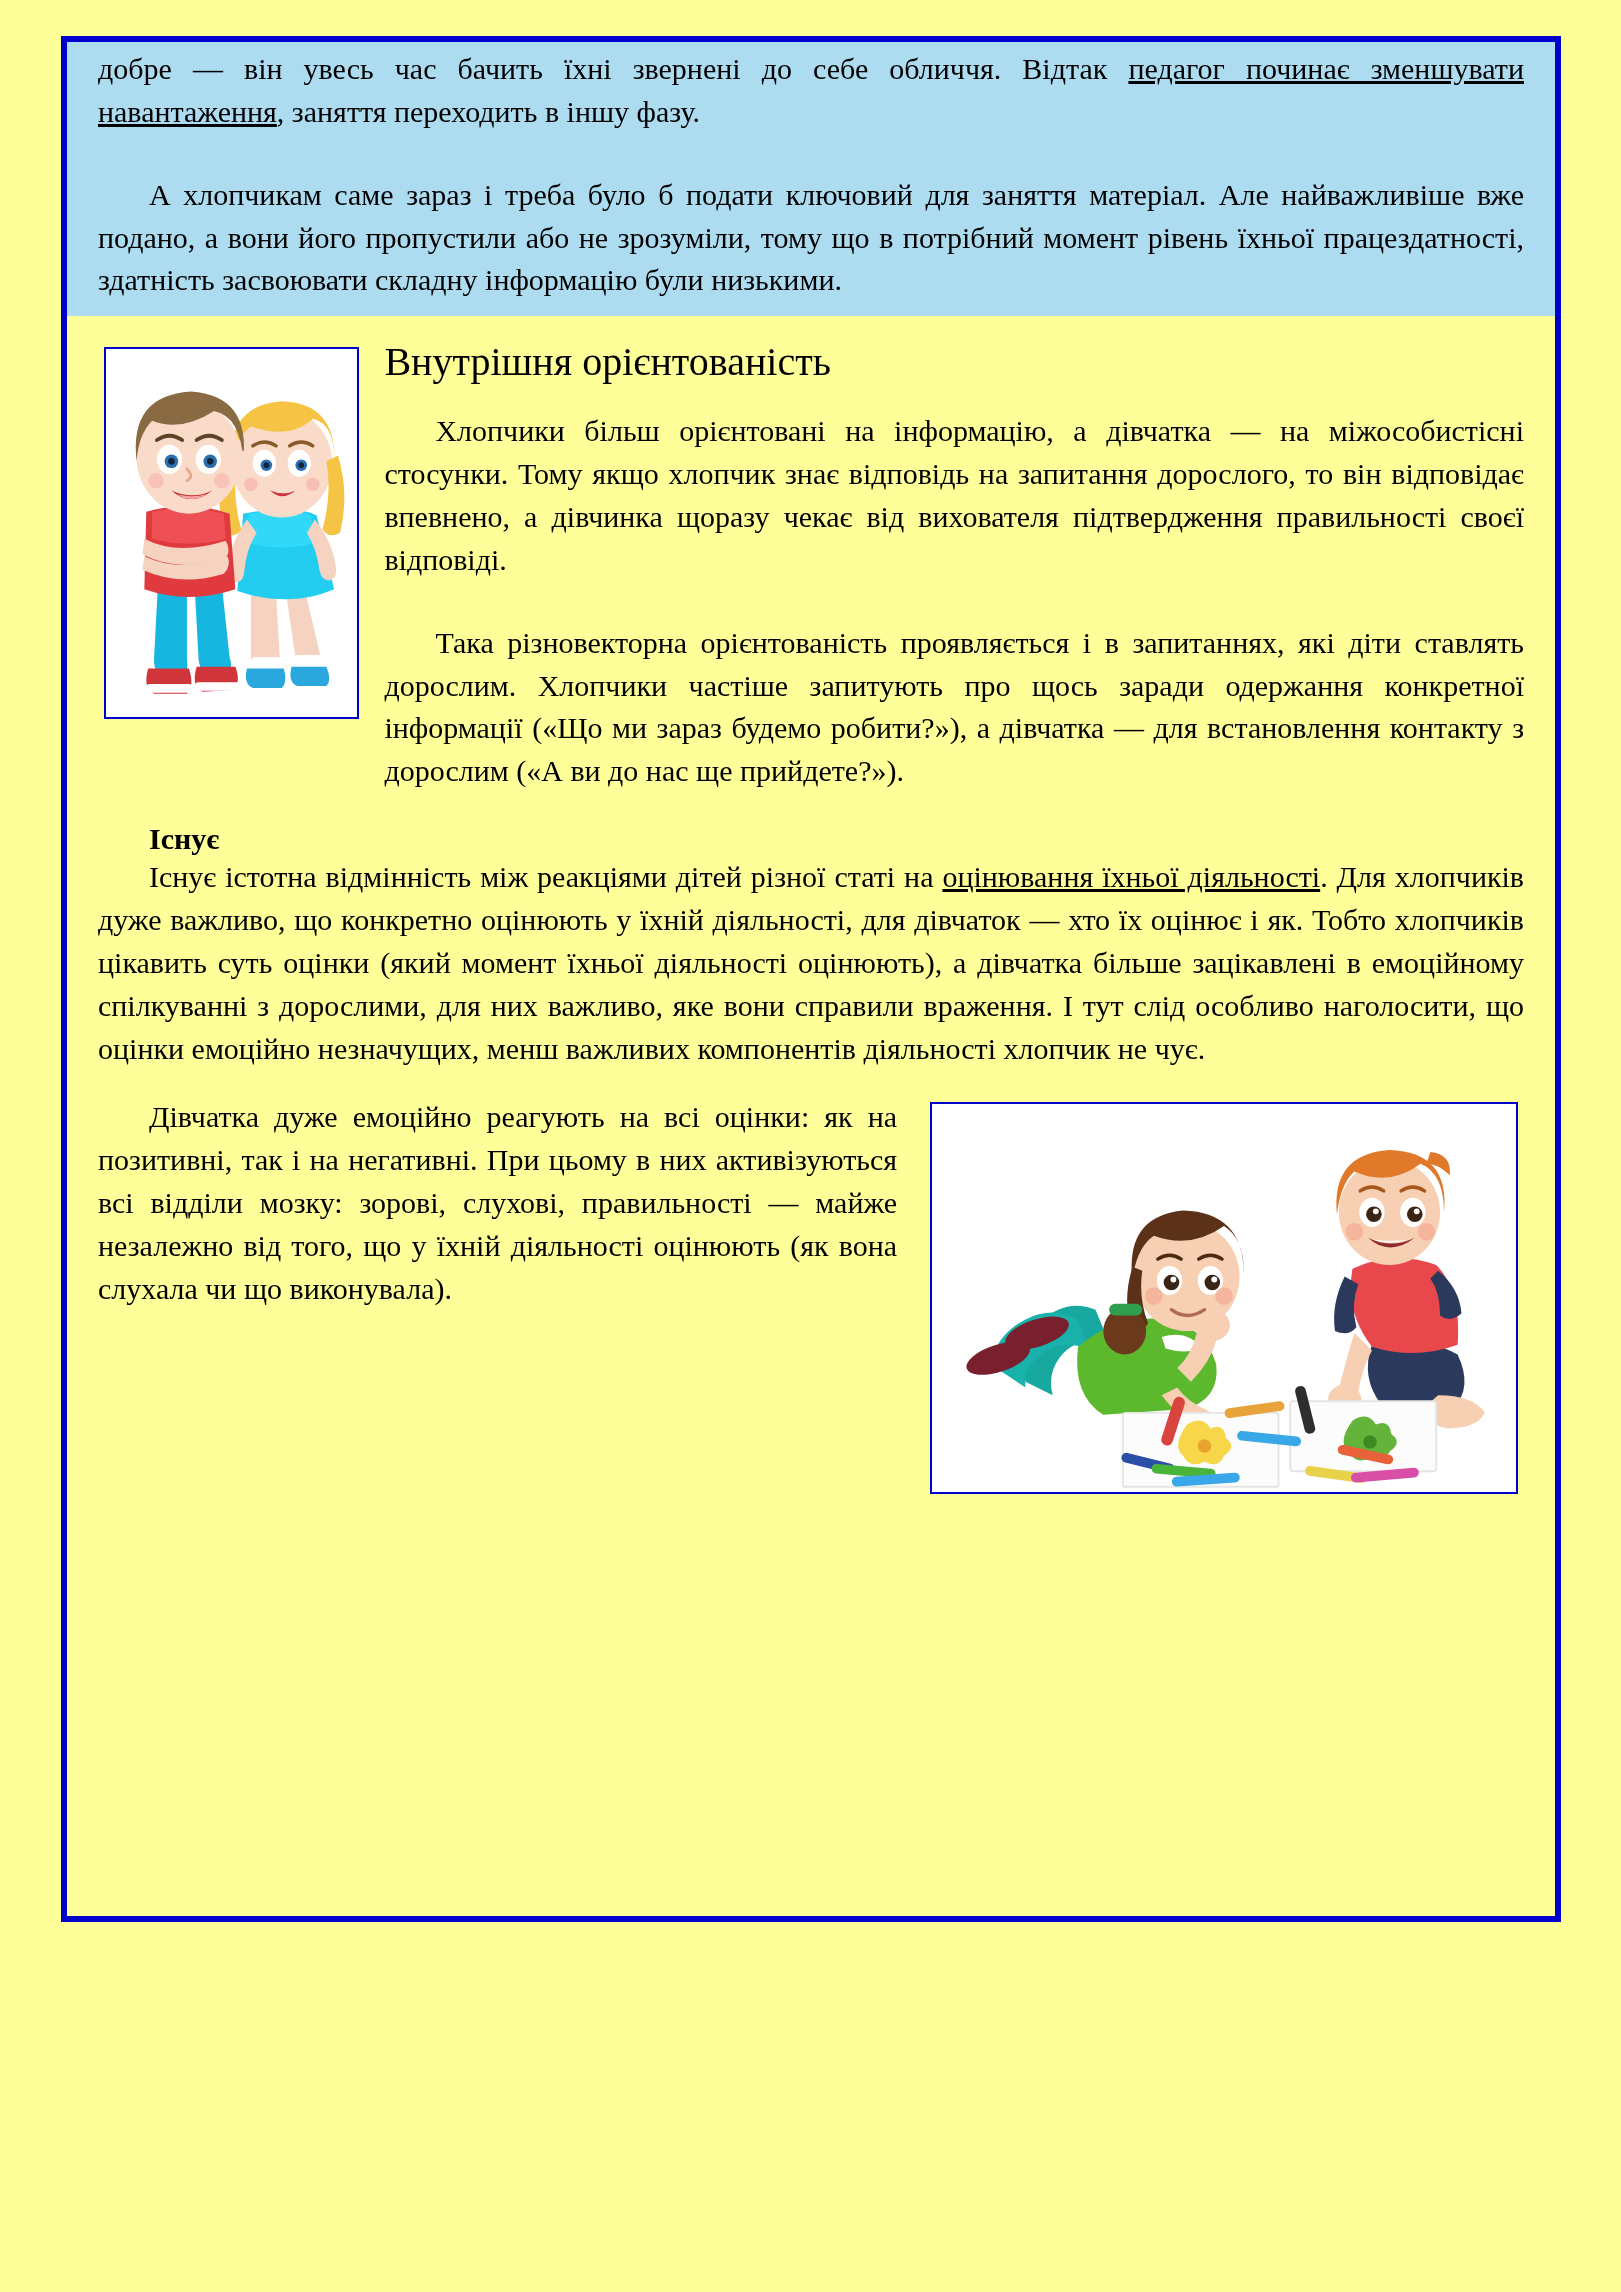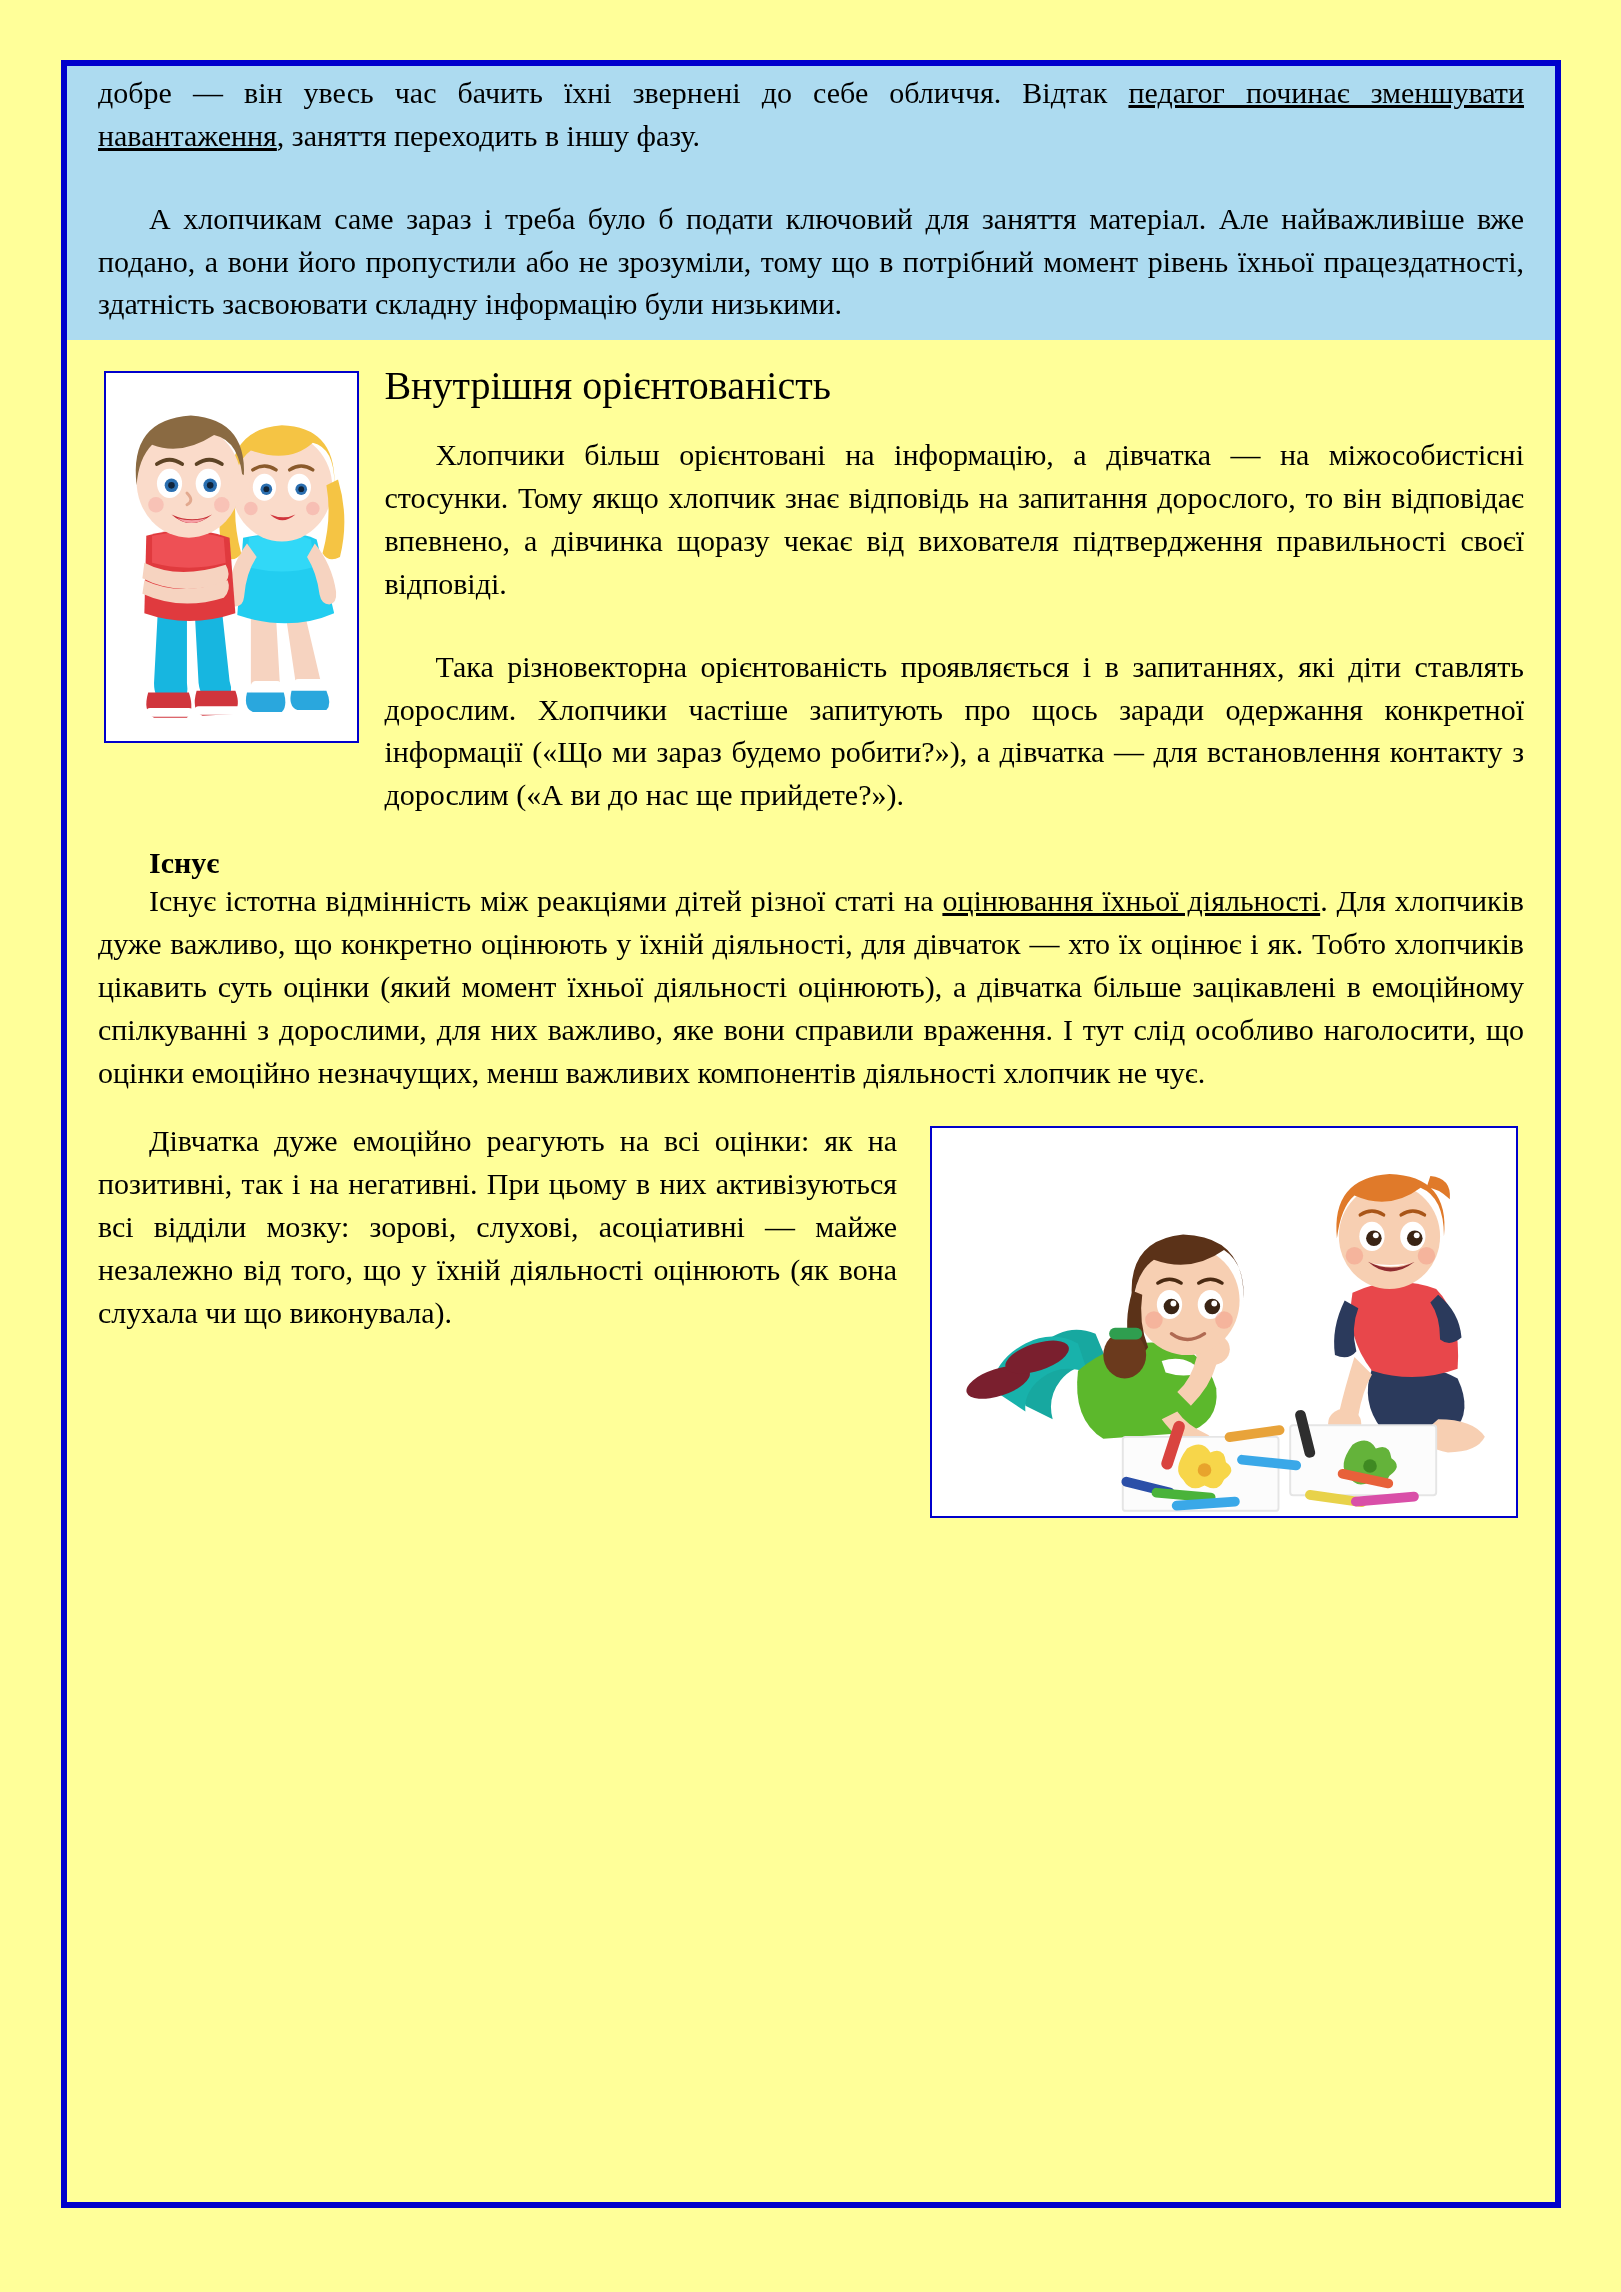--- a/index.html
+++ b/index.html
@@ -10,23 +10,23 @@
     width: 1621px;
     height: 2293px;
     background: #ffff99;
     font-family: "Liberation Serif", "DejaVu Serif", serif;
     overflow: hidden;
   }
 
   .page {
     position: absolute;
     left: 61px;
-    top: 60px;
+    top: 36px;
     width: 1500px;
-    height: 2148px;
+    height: 1886px;
     border: 6.9px solid #0000cc;
     box-sizing: border-box;
     background: #ffff99;
   }
 
   .content {
     position: absolute;
     left: 0;
     top: 0;
     right: 0;
@@ -322,19 +322,19 @@
           <rect x="196" y="358" width="56" height="10" rx="5" transform="rotate(14 196 358)" fill="#2b4fa8"></rect>
           <rect x="226" y="370" width="66" height="10" rx="5" transform="rotate(5 226 370)" fill="#4ab33a"></rect>
           <rect x="246" y="384" width="70" height="10" rx="5" transform="rotate(-4 246 384)" fill="#3aa8e8"></rect>
           <rect x="384" y="372" width="64" height="10" rx="5" transform="rotate(8 384 372)" fill="#e8d24a"></rect>
           <rect x="430" y="380" width="70" height="10" rx="5" transform="rotate(-5 430 380)" fill="#d94fa8"></rect>
           <rect x="418" y="350" width="58" height="10" rx="5" transform="rotate(12 418 350)" fill="#e8613a"></rect>
           <rect x="250" y="300" width="12" height="52" rx="6" transform="rotate(18 250 300)" fill="#d9443f"></rect>
           <rect x="372" y="292" width="11" height="50" rx="5" transform="rotate(-14 372 292)" fill="#2e2e2e"></rect>
         </svg>
       </div>
-      <p class="para indent">Дівчатка дуже емоційно реагують на всі оцінки: як на позитивні, так і на негативні. При цьому в них активізуються всі відділи мозку: зорові, слухові, асоціативні — майже незалежно від того, що у їхній діяльності оцінюють (як вона слухала чи що виконувала).</p>
+      <p class="para indent">Дівчатка дуже емоційно реагують на всі оцінки: як на позитивні, так і на негативні. При цьому в них активізуються всі відділи мозку: зорові, слухові, правильності — майже незалежно від того, що у їхній діяльності оцінюють (як вона слухала чи що виконувала).</p>
     </div>
 
 
   </div>
 </div>
 
 
 </body></html>

